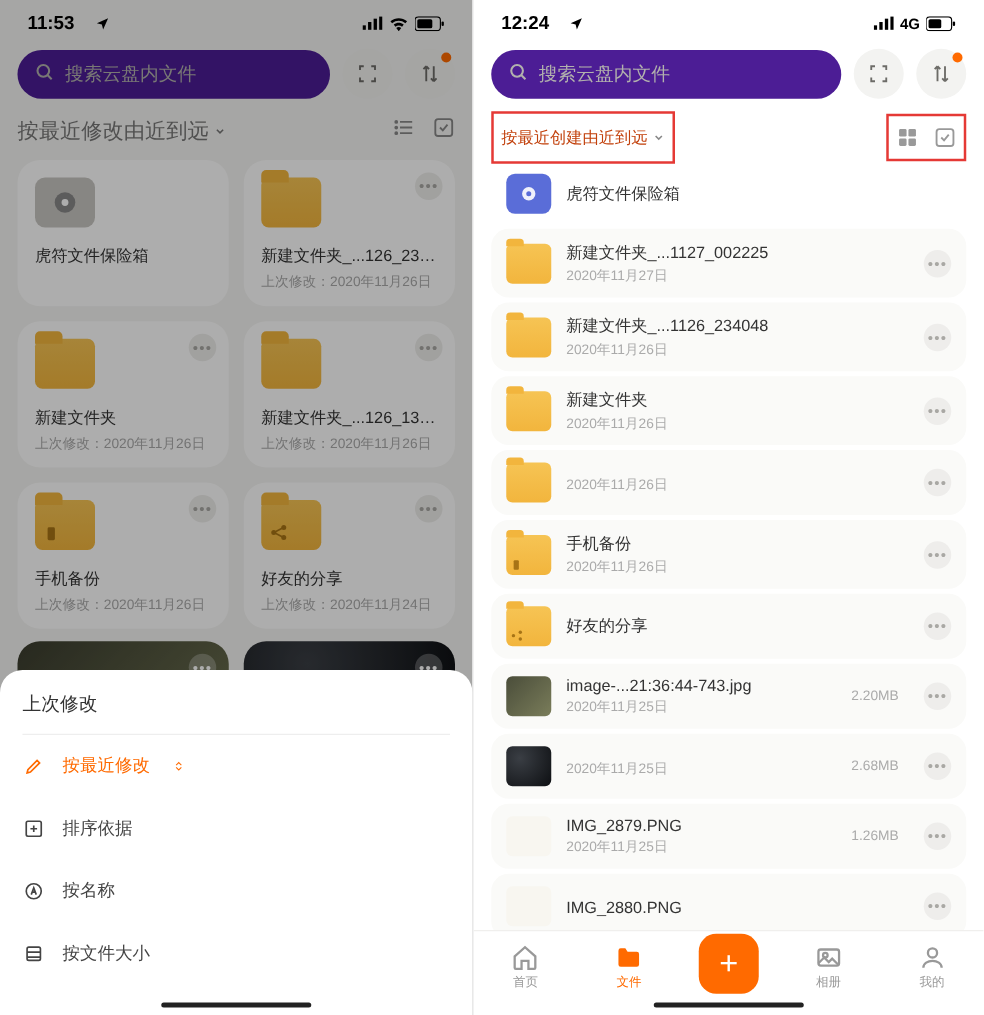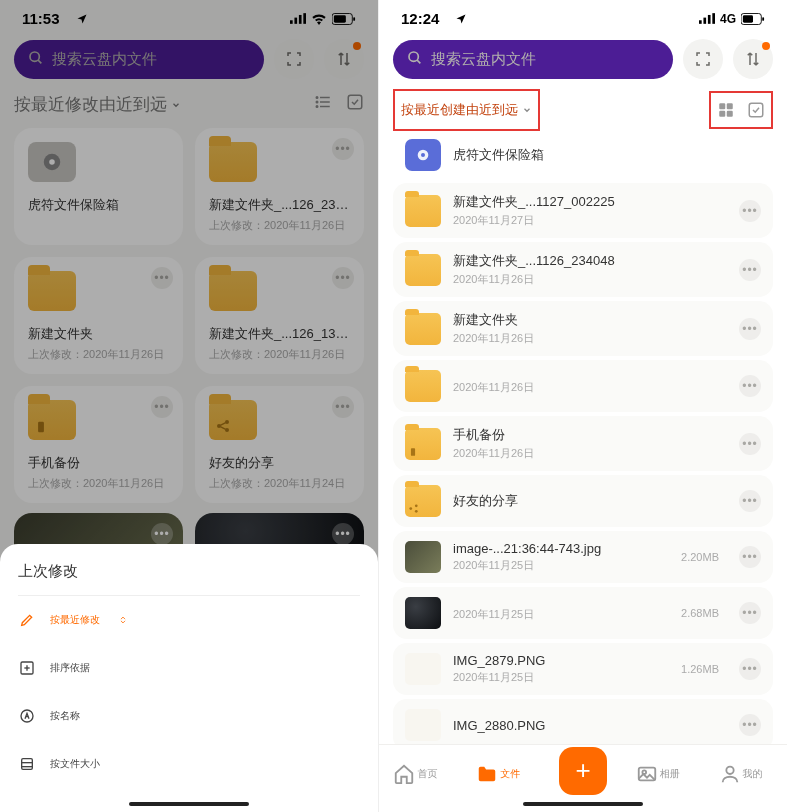--- a/index.html
+++ b/index.html
@@ -41,21 +41,21 @@
 
 
 .imgcard { width: calc(50% - 6px); height: 60px; border-radius: 18px; background: #222; position: relative; overflow: hidden;}
 .imgcard .more { position: absolute; top: 10px; right: 10px; width: 22px; height: 22px; border-radius: 50%; background: rgba(255,255,255,0.25); display: flex; align-items: center; justify-content: center; color:#fff; font-size:12px; letter-spacing:1px;}
 .imgcard.pen { background: linear-gradient(135deg,#3a3c2e,#6b6f4f);}
 .imgcard.dark { background: radial-gradient(circle at 30% 30%, #3a3e44, #0d0f12);}
 
 
 .sheet { position: absolute; left: 0; right: 0; bottom: 0; background: #fff; border-radius: 18px 18px 0 0; z-index: 10; padding: 18px 18px 24px; }
 .sheet h3 { font-size: 15px; font-weight: 500; color: #333; padding-bottom: 14px; border-bottom: 1px solid #eee;}
-.sheet .opt { display: flex; align-items: center; gap: 14px; padding: 16px 0; font-size: 10px; color: #444;}
+.sheet .opt { display: flex; align-items: center; gap: 14px; padding: 16px 0; font-size: 14px; color: #444;}
 .sheet .opt.active { color: #ff6a00; }
 .sheet .opt .ico { width: 18px; display:flex; justify-content:center;}
 .homebar { position:absolute; bottom:6px; left:50%; transform:translateX(-50%); width:120px; height:4px; border-radius:3px; background:#222; z-index:20;}
 
 
 .redbox { border: 2px solid #e53935; }
 .sortrow2 { display: flex; align-items: center; justify-content: space-between; padding: 0 14px; font-size: 13px; color: #c2410c; }
 .sortrow2 .sl { display:flex; align-items:center; gap:4px; padding: 10px 6px; }
 .sortrow2 .sr { display:flex; align-items:center; gap:12px; padding: 8px 6px; }
 
@@ -69,21 +69,21 @@
 .row .sz { font-size:11px; color:#aaa; margin-right:8px;}
 .row .more2 { width:22px; height:22px; border-radius:50%; background:#eeedeb; display:flex; align-items:center; justify-content:center; color:#a9a8a4; font-size:12px; letter-spacing:1px; flex-shrink:0;}
 
 .thumb.safe { background:#5a6dd8; display:flex; align-items:center; justify-content:center; border-radius:7px;}
 .thumb.img1 { background: linear-gradient(135deg,#4a4d3a,#7a7d5a);}
 .thumb.img2 { background: radial-gradient(circle at 30% 30%, #3a3e44, #0d0f12);}
 .thumb.img3 { background: #f8f6f0;}
 
 
 .tabbar { position:absolute; bottom:0; left:0; right:0; height:68px; background:#fff; display:flex; align-items:center; justify-content:space-around; border-top:1px solid #f0efed; padding-bottom:10px;}
-.tab { display:flex; flex-direction:row; align-items:center; gap:2px; font-size:10px; color:#999; width:54px;}
+.tab { display:flex; flex-direction:column; align-items:center; gap:2px; font-size:10px; color:#999; width:54px;}
 .tab.active { color:#ff6a00;text-align:center;}
 .fab { width:48px; height:48px; border-radius:14px; background:#ff6a00; display:flex; align-items:center; justify-content:center; color:#fff; font-size:26px; font-weight:300; margin-top:-6px;}
 
 svg { display:block; }
 </style>
 </head>
 <body>
 
 <div class="phone left">
   <div class="statusbar">

